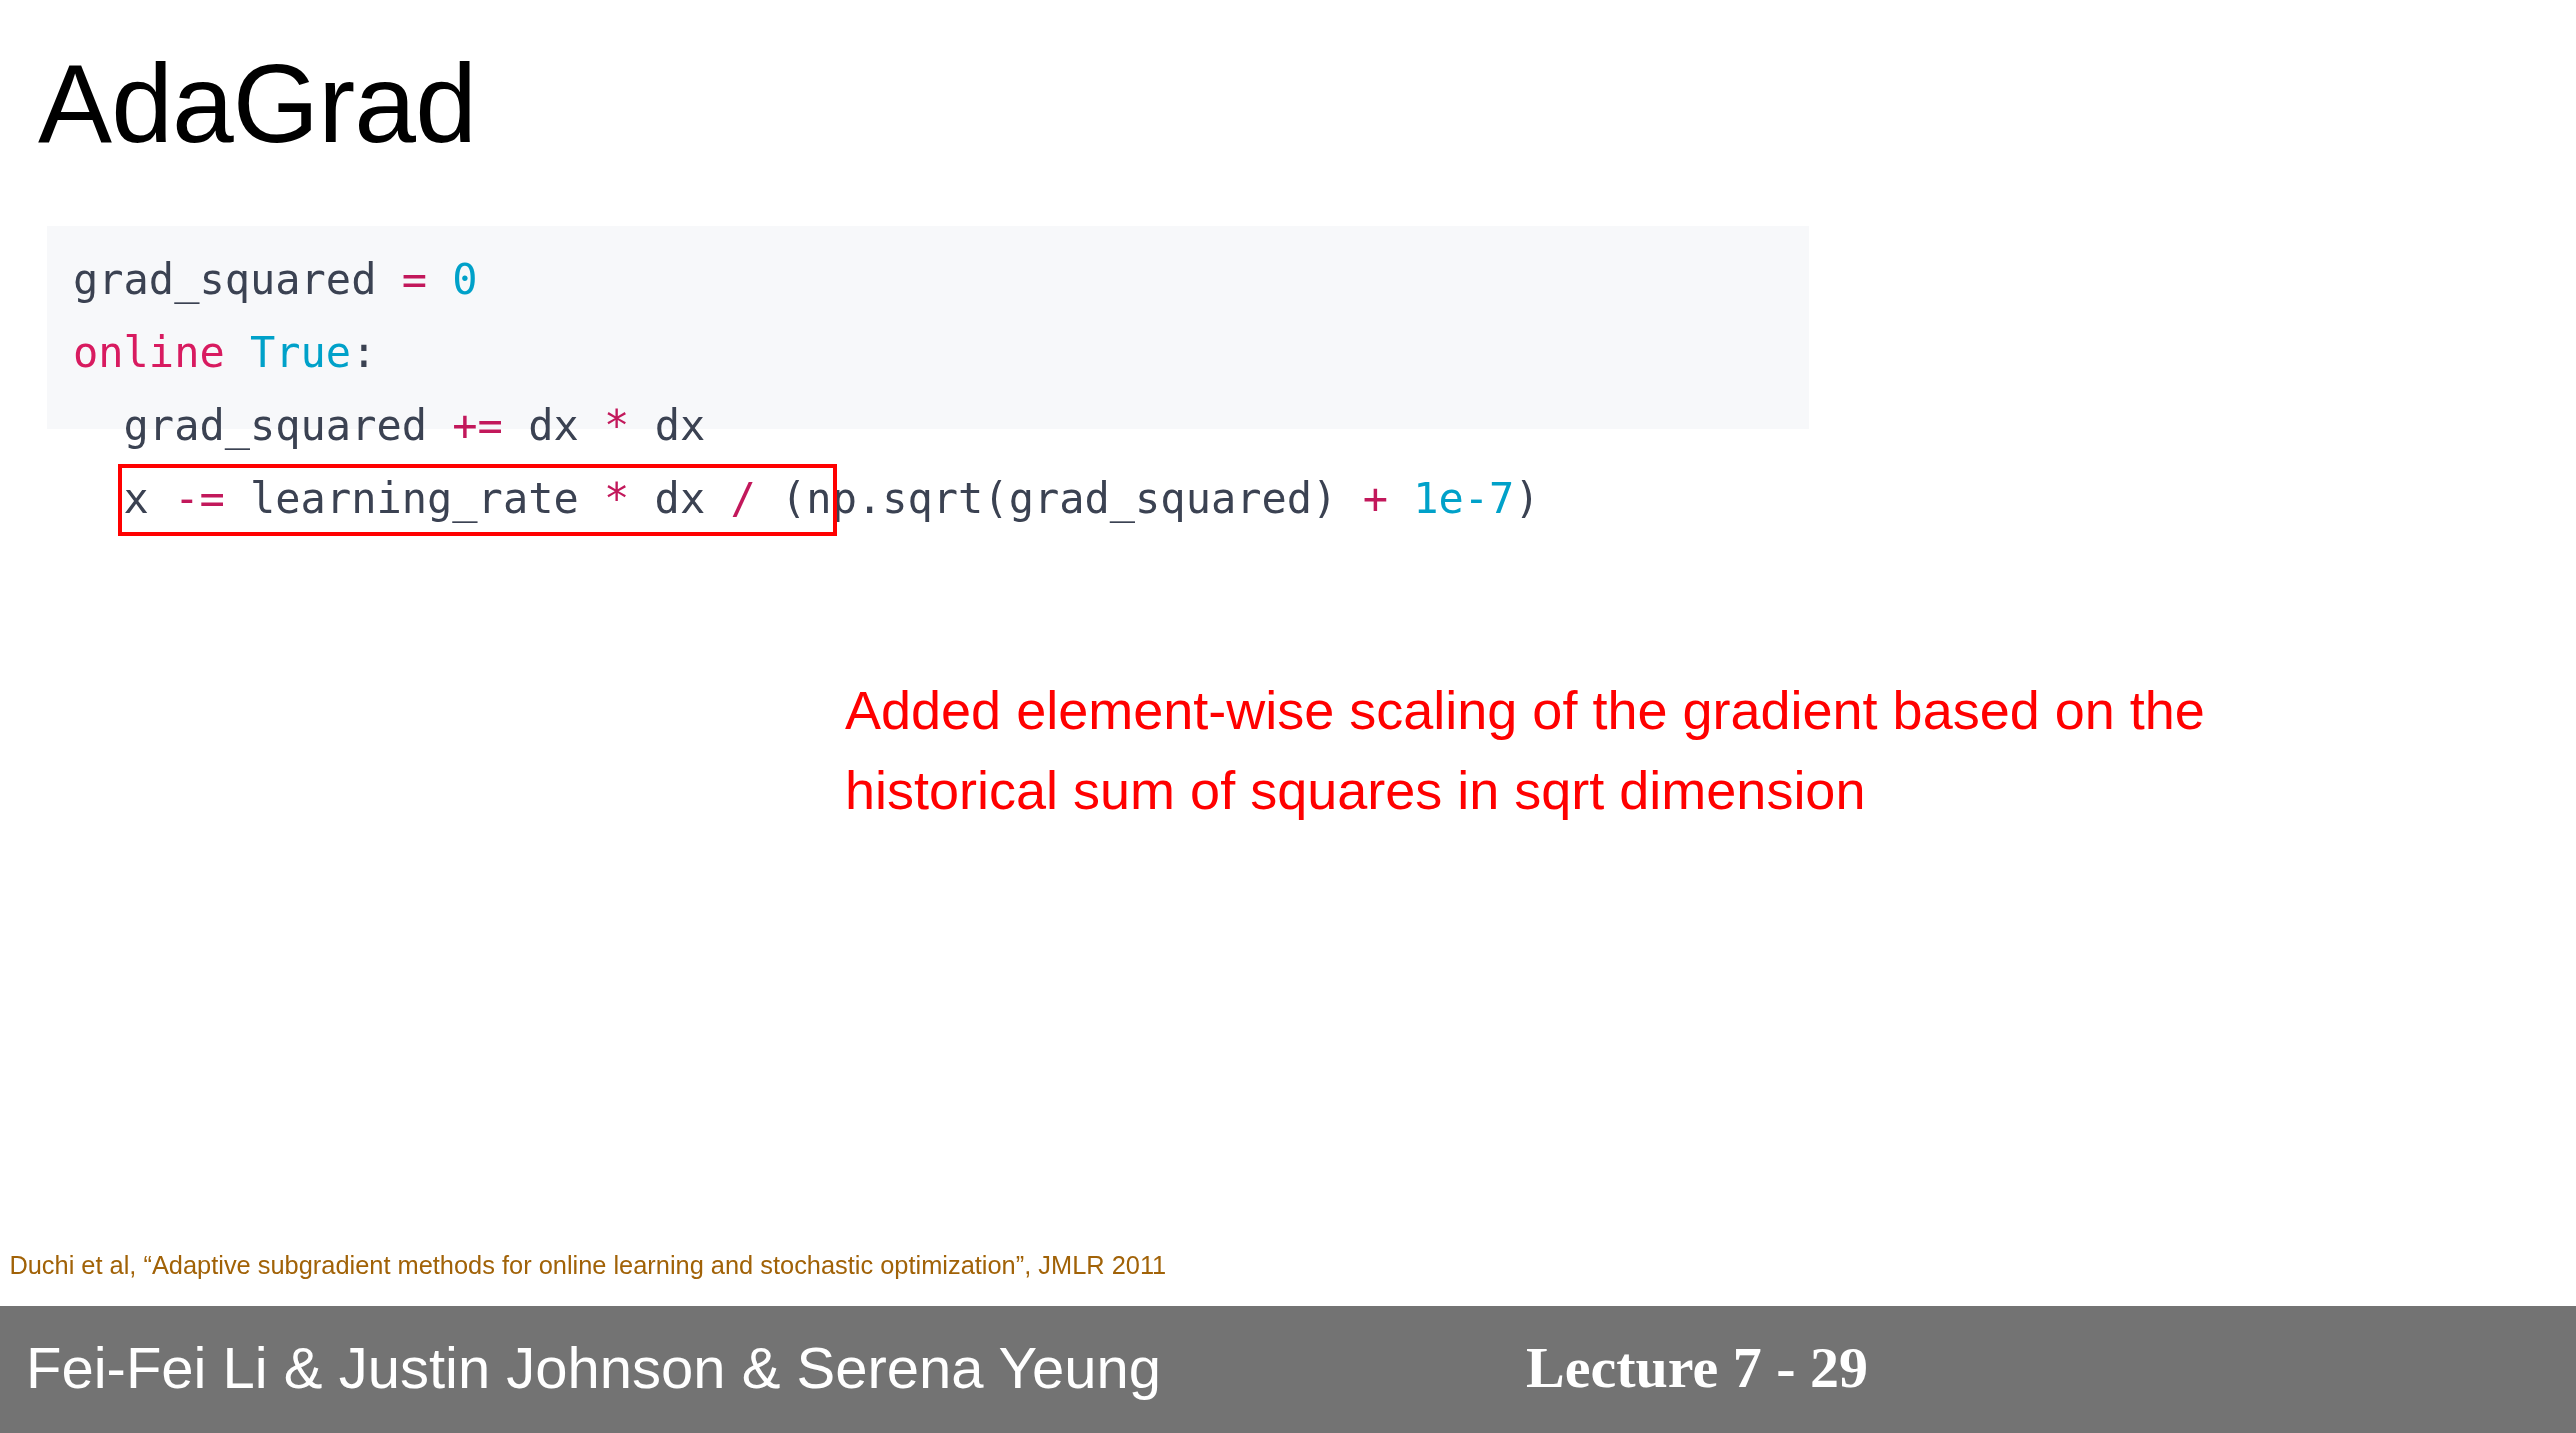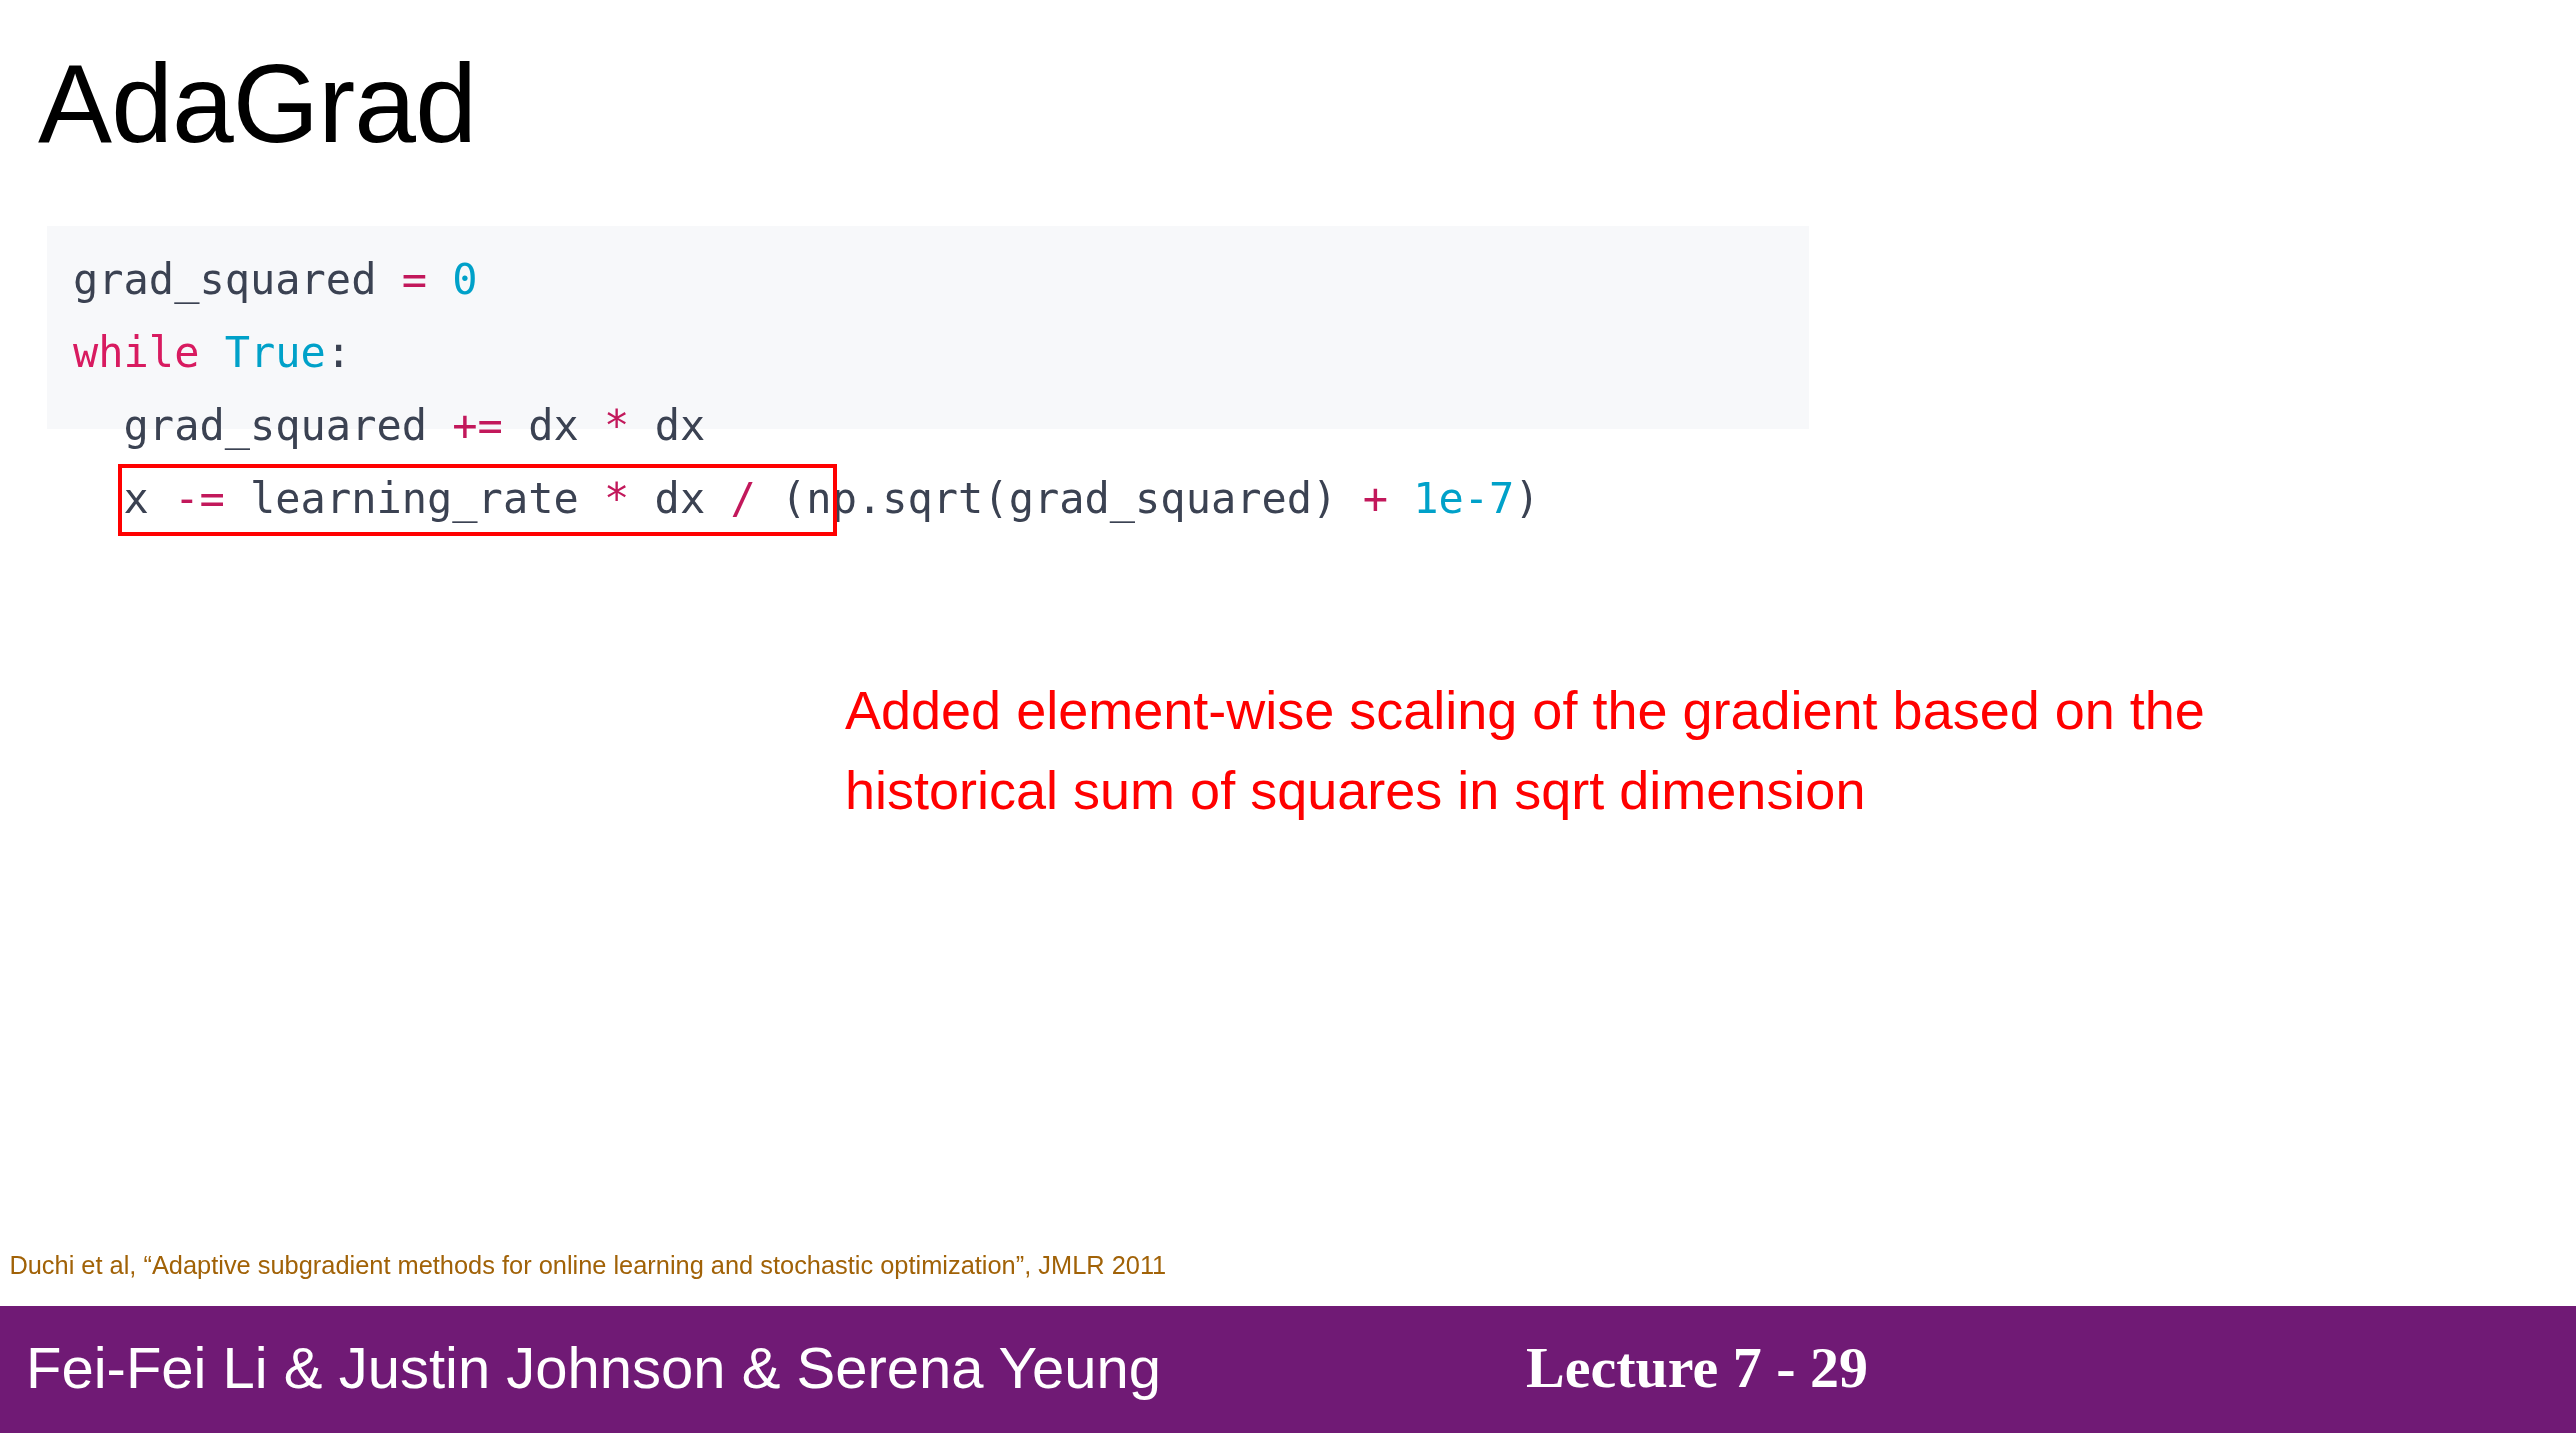--- a/index.html
+++ b/index.html
@@ -136,30 +136,30 @@
     white-space: nowrap;
   }
 </style>
 </head>
 <body style="background: rgb(255, 255, 255);">
 
 <div class="slide-title">AdaGrad</div>
 
 <div class="code-block" style="background: rgb(247, 248, 250);">
   <div class="code-line"><span class="tok-name">grad_squared</span><span> </span><span class="tok-op">=</span><span> </span><span class="tok-num">0</span></div>
-  <div class="code-line"><span class="tok-kw">while</span><span> </span><span class="tok-const">True</span><span class="tok-punc">:</span></div>
+  <div class="code-line"><span class="tok-kw">online</span><span> </span><span class="tok-const">True</span><span class="tok-punc">:</span></div>
   <div class="code-line boxed"><span class="tok-name">  grad_squared</span><span> </span><span class="tok-op">+=</span><span class="tok-name"> dx </span><span class="tok-op">*</span><span class="tok-name"> dx</span></div>
   <div class="code-line"><span class="tok-name">  x</span><span> </span><span class="tok-op">-=</span><span class="tok-name"> learning_rate </span><span class="tok-op">*</span><span class="tok-name"> dx </span><span class="tok-op">/</span><span class="tok-name"> (np.sqrt(grad_squared) </span><span class="tok-op">+</span><span> </span><span class="tok-num">1e-7</span><span class="tok-punc">)</span></div>
 </div>
 <div class="hl-box" style="border-color: rgb(255, 0, 0); top: 464px; height: 72px;"></div>
 
 <div class="annotation" style="color: rgb(255, 0, 0);">
   <div>Added element-wise scaling of the gradient based on the</div>
   <div>historical sum of squares in sqrt dimension</div>
 </div>
 
 <div class="citation">Duchi et al, “Adaptive subgradient methods for online learning and stochastic optimization”, JMLR 2011</div>
 
-<div class="footer-bar" style="background: #701a75;">
+<div class="footer-bar" style="background: #737373;">
   <div class="footer-authors">Fei-Fei Li &amp; Justin Johnson &amp; Serena Yeung</div>
   <div class="footer-lecture">Lecture 7 - 29</div>
 </div>
 
 
 </body></html>

